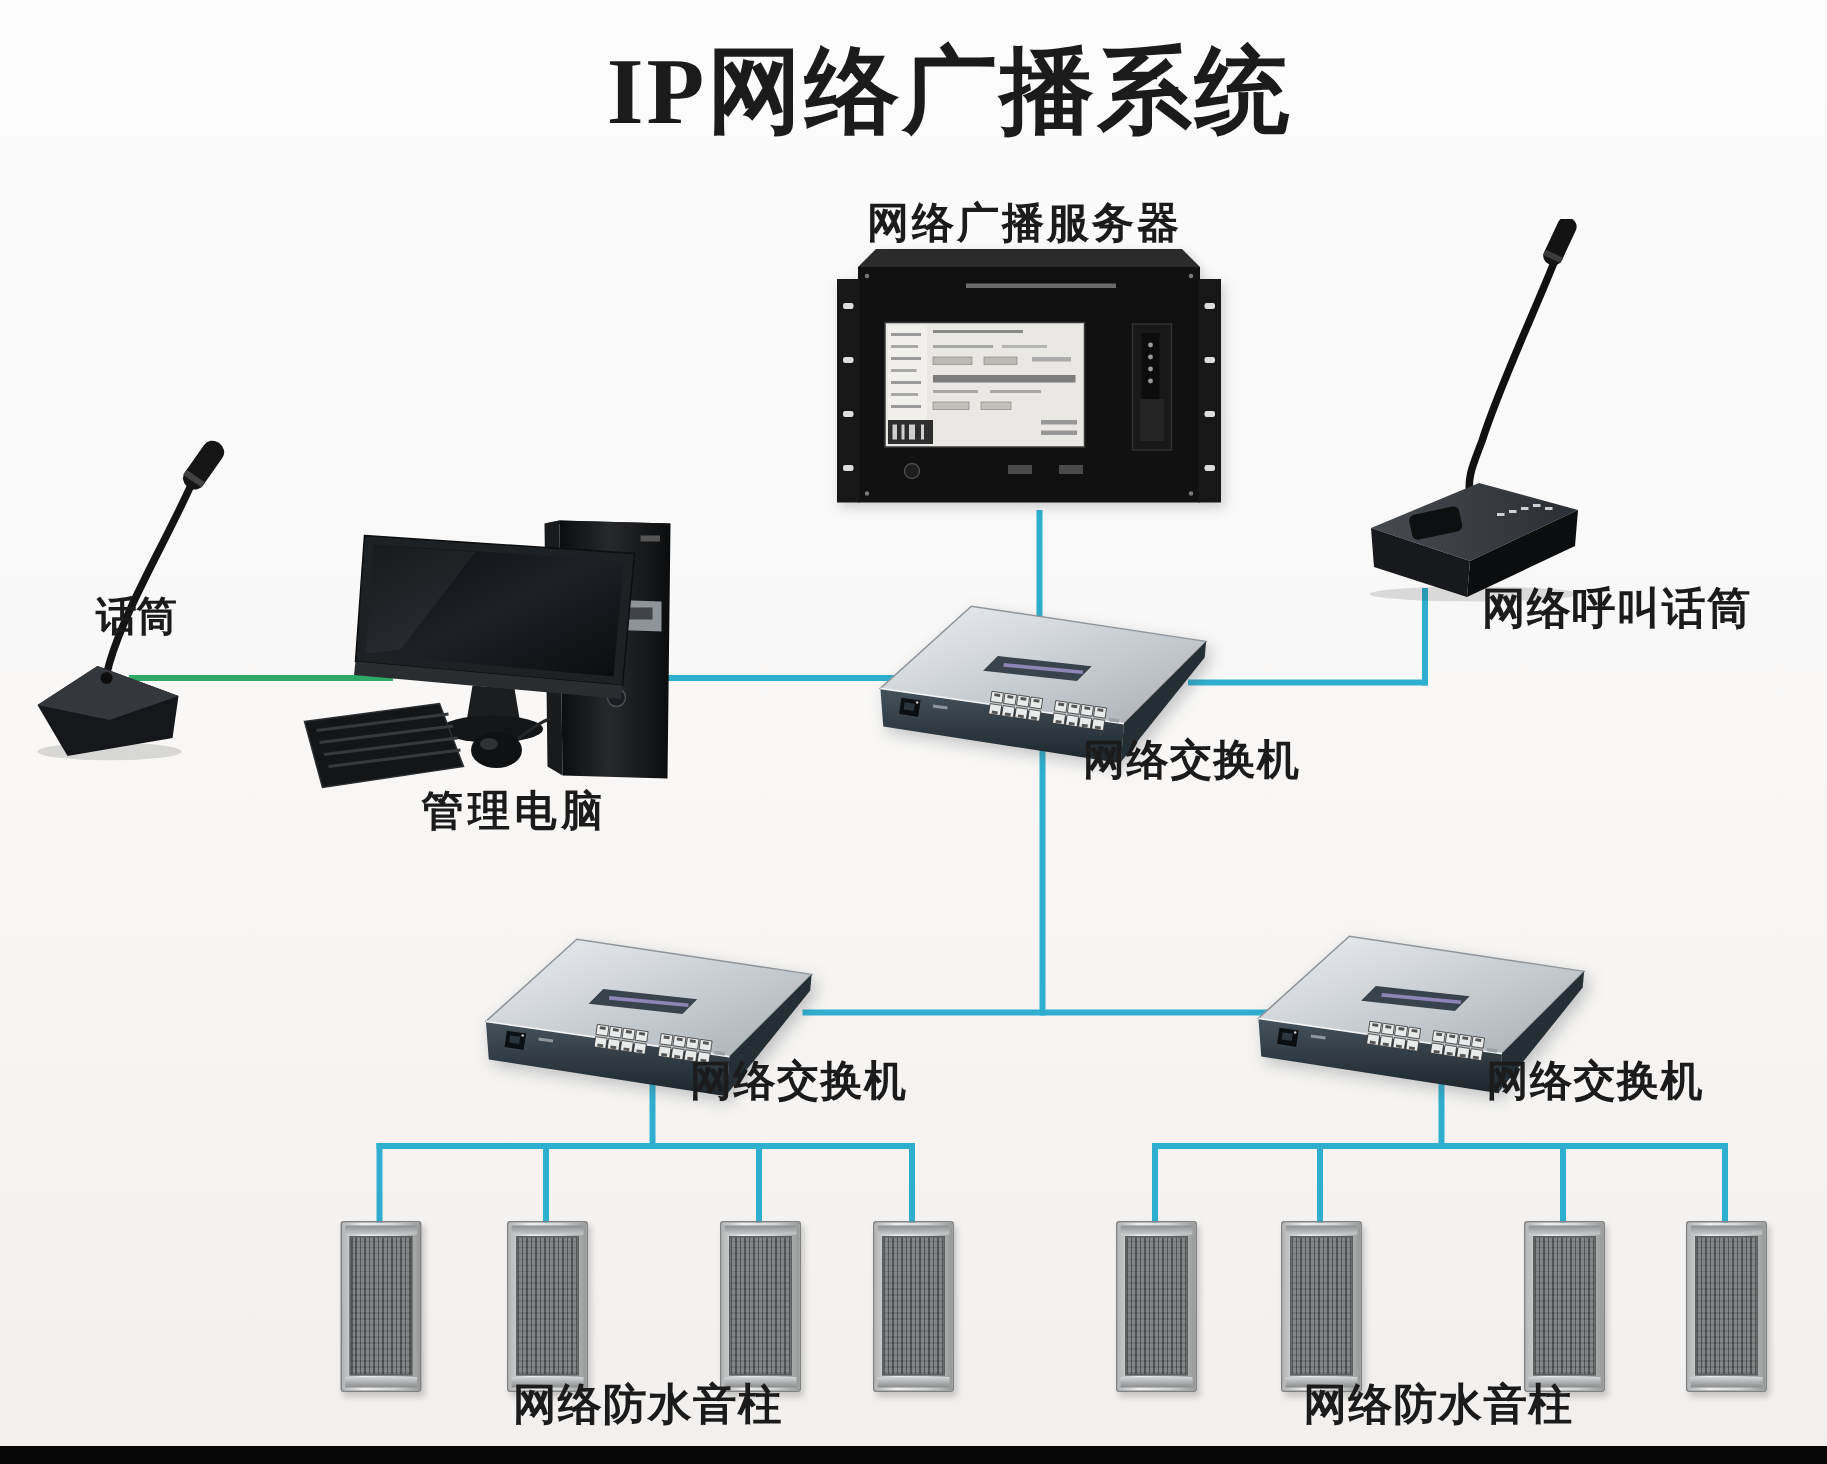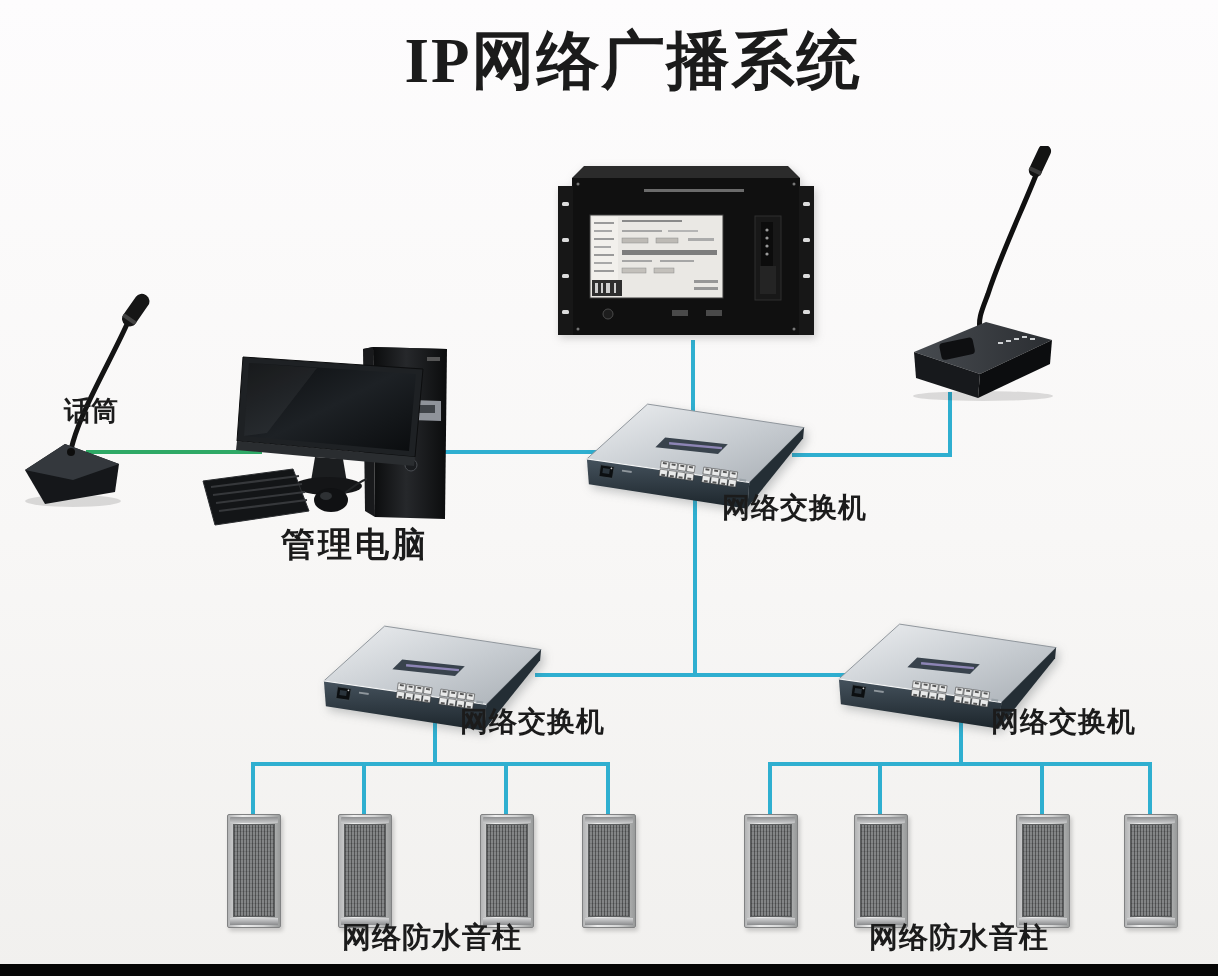--- a/index.html
+++ b/index.html
@@ -312,22 +312,24 @@
       <div class="sp-mesh"></div>
       <div class="sp-bottom"></div>
     </div>
   <div class="speaker" style="left:1124px;top:814px">
       <div class="sp-top"></div>
       <div class="sp-mesh"></div>
       <div class="sp-bottom"></div>
     </div>
 
   <div class="lbl" id="title">IP网络广播系统</div>
+  <div class="lbl" style="left:578px;top:136px;font-size:28px;letter-spacing:2px">网络广播服务器</div>
   <div class="lbl" style="left:64px;top:398px;font-size:27px">话筒</div>
-  <div class="lbl" style="left:281px;top:528px;font-size:34px;letter-spacing:3px">管理电脑</div>
+  <div class="lbl" style="left:281px;top:528px;font-size:28px;letter-spacing:3px">管理电脑</div>
+  <div class="lbl" style="left:988px;top:392px;font-size:29px;letter-spacing:1px">网络呼叫话筒</div>
   <div class="lbl" style="left:722px;top:494px;font-size:28px;letter-spacing:1px">网络交换机</div>
   <div class="lbl" style="left:460px;top:708px;font-size:28px;letter-spacing:1px">网络交换机</div>
   <div class="lbl" style="left:991px;top:708px;font-size:28px;letter-spacing:1px">网络交换机</div>
   <div class="lbl" style="left:342px;top:923px;font-size:29px;letter-spacing:1px">网络防水音柱</div>
   <div class="lbl" style="left:869px;top:923px;font-size:29px;letter-spacing:1px">网络防水音柱</div>
 
   <div id="footer-bar"></div>
 </div>
 
 </body></html>

